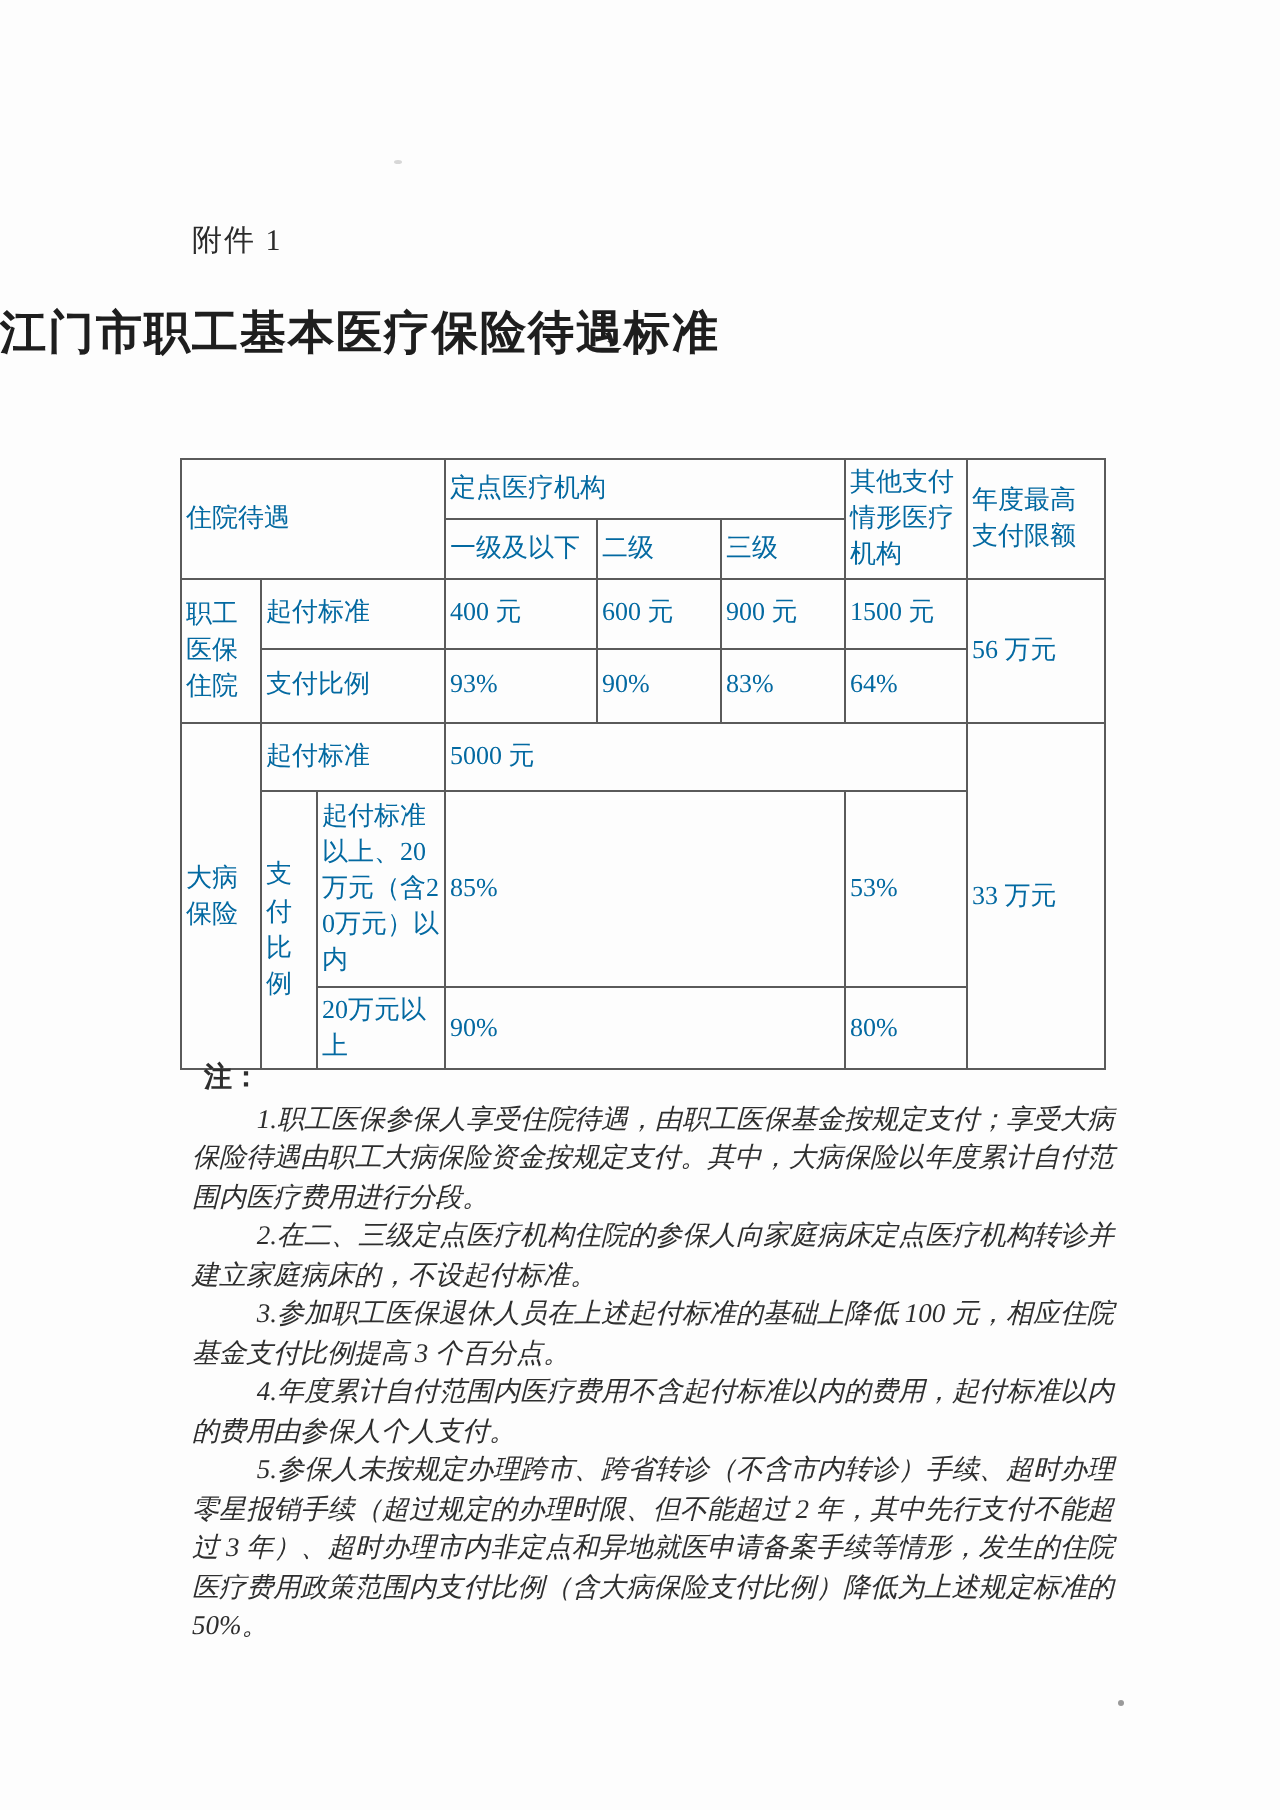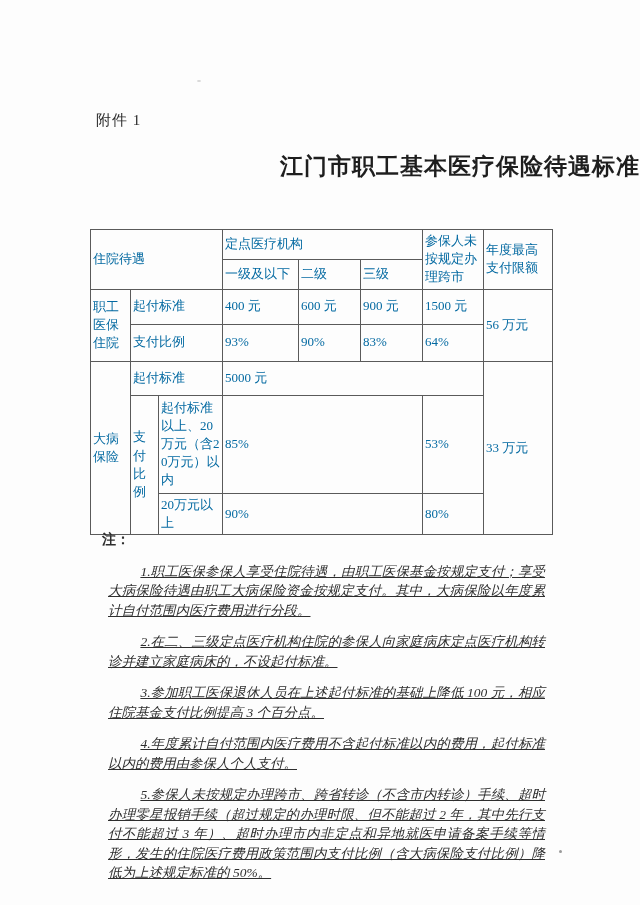--- a/index.html
+++ b/index.html
@@ -15,21 +15,21 @@
     color:var(--ink);
     font-family:"Liberation Serif", serif;
     overflow:hidden;
   }
   .attachment{
     position:absolute;top:111px;left:96px;
     font-size:15px;letter-spacing:1px;
   }
   .doc-title{
     position:absolute;top:151px;left:0;width:100%;
-    text-align:right;
+    text-align:left;
     font-size:23px;font-weight:bold;letter-spacing:1px;
     color:#1e1e1e;
   }
   .section-heading{
     position:absolute;top:203px;left:99px;
     font-size:15px;font-style:italic;letter-spacing:2px;
   }
   table.benefits{
     position:absolute;top:229px;left:90px;
     width:462px;
@@ -49,21 +49,21 @@
     position:absolute;top:530px;left:96px;width:461px;
     font-size:13.5px;line-height:19.5px;
     text-align:justify;font-style:italic;
     color:#2e2e2e;
   }
   .notes .note-label{
     font-weight:bold;font-style:normal;
     margin:0 0 0 6px;font-size:14px;
   }
   .notes p.note{
-    margin:12px;text-indent:2.4em;text-decoration:underline;
+    margin:0;text-indent:2.4em;
   }
   .artifact{
     position:absolute;background:#9a9a9a;border-radius:50%;
   }
   .artifact.top{left:197px;top:80px;width:4px;height:2px;background:#d7d7d7;}
   .artifact.bottom{left:559px;top:850px;width:3px;height:3px;}
 </style>
 </head>
 <body>
 
@@ -82,21 +82,21 @@
       <col style="width:76px">
         <col style="width:62px">
         <col style="width:62px">
       <col style="width:61px">
         <col style="width:69px">
     </colgroup>
     <tbody>
       <tr style="height:29px">
         <td colspan="3" rowspan="2">住院待遇</td>
         <td colspan="3">定点医疗机构</td>
-        <td rowspan="2">参保人未按规定办理跨市</td>
+        <td rowspan="2">其他支付情形医疗机构</td>
         <td rowspan="2">年度最高支付限额</td>
       </tr>
       <tr style="height:29px">
         <td>一级及以下</td>
         <td>二级</td>
         <td>三级</td>
       </tr>
 
       <tr style="height:35px">
         <td rowspan="2">职工医保住院</td>

